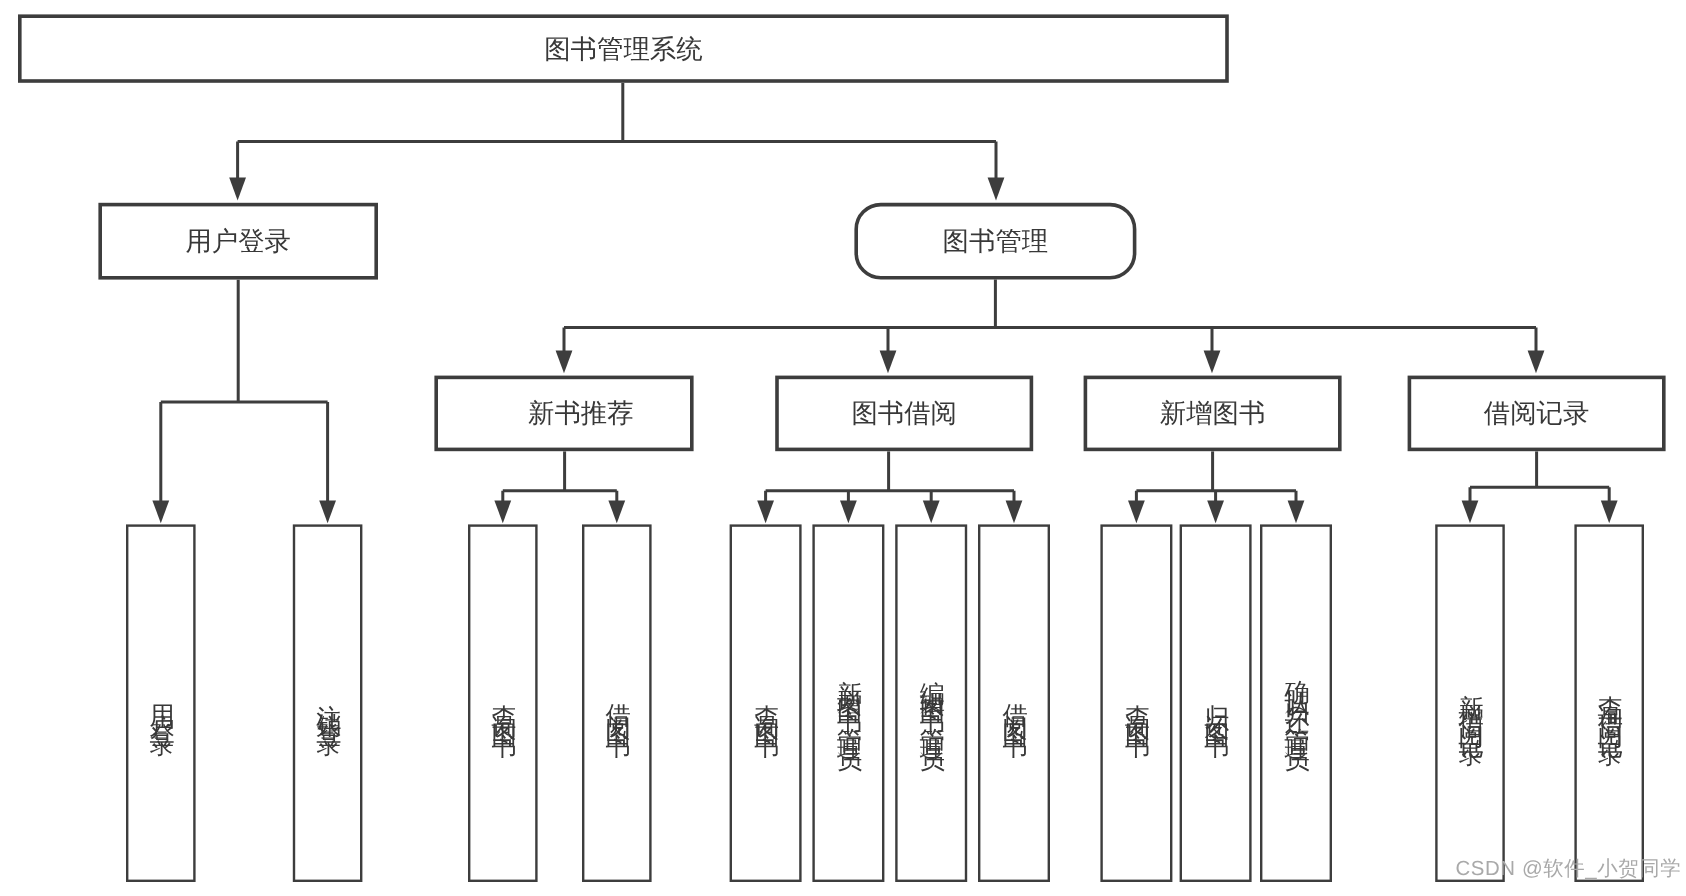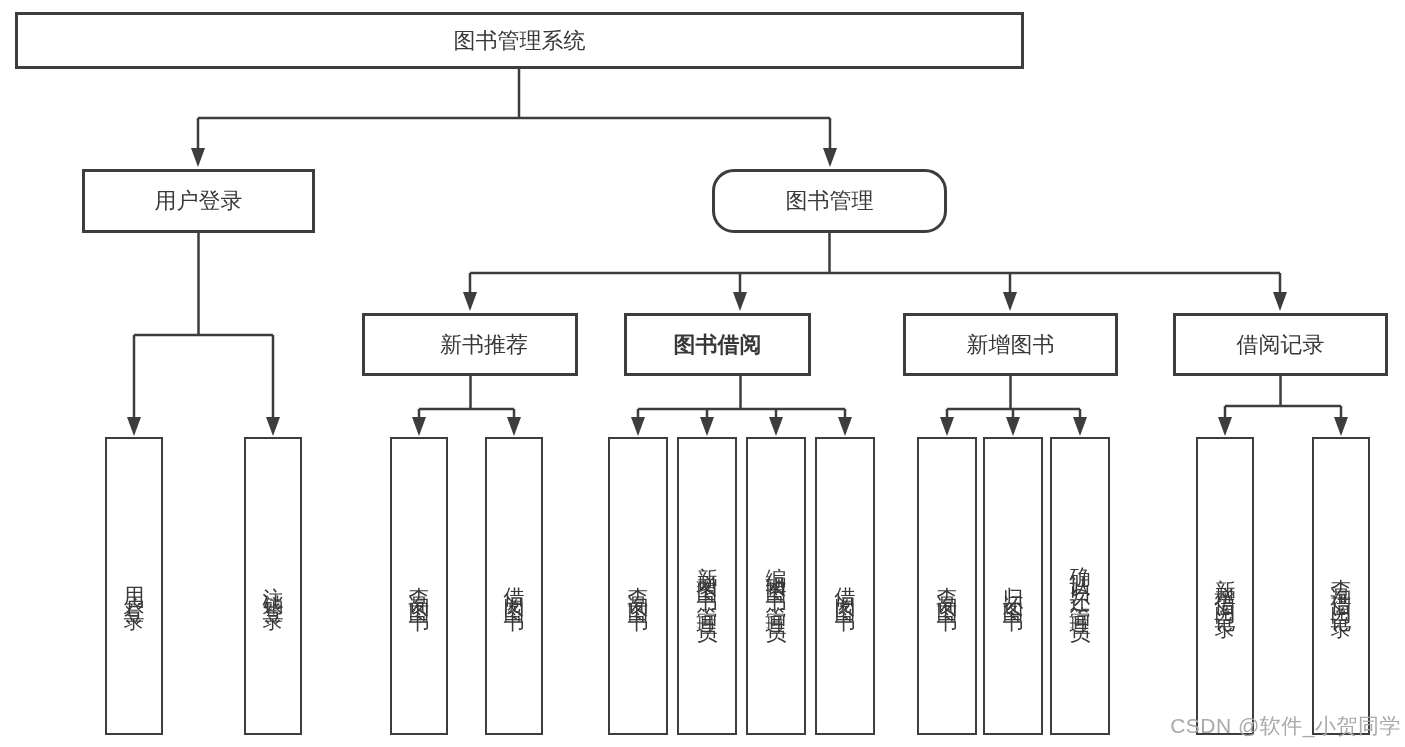--- a/index.html
+++ b/index.html
@@ -57,21 +57,21 @@
     color:var(--text);
     font-size:21px;
     letter-spacing:8px;
     line-height:1.05;
   }
   
   .b-root      {left:15px;  top:12px;  width:1009px; height:57px;}
   .b-l1-login  {left:82px;  top:169px; width:233px;  height:64px;}
   .b-l1-mgmt   {left:712px; top:169px; width:235px;  height:64px;border-radius:22px;}
   .b-l2-rec    {left:362px; top:313px; width:216px;  height:63px;padding-left:28px;}
-  .b-l2-borrow {left:624px; top:313px; width:187px;  height:63px;font-weight:bold;}
+  .b-l2-borrow {left:646px; top:313px; width:215px;  height:63px;}
   .b-l2-cur    {left:903px; top:313px; width:215px;  height:63px;}
   .b-l2-recs   {left:1173px;top:313px; width:215px;  height:63px;}
   
   .vbox{top:437px; height:298px; width:58px;}
   .b-leaf-user-login  {left:105px;}
   .b-leaf-logout      {left:244px;}
   .b-leaf-query-rec   {left:390px;}
   .b-leaf-borrow-rec  {left:485px;}
   .b-leaf-query-bor   {left:608px; width:60px;}
   .b-leaf-add-book    {left:677px; width:60px;}
@@ -81,21 +81,21 @@
   .b-leaf-return-book {left:983px; width:60px;}
   .b-leaf-confirm     {left:1050px;width:60px;}
   .b-leaf-add-record  {left:1196px;}
   .b-leaf-query-record{left:1312px;}
   .watermark{
     position:absolute;
     right:4px;
     top:712px;
     z-index:5;
     color:var(--watermark);
-    font-size:21px;
+    font-size:17px;
     letter-spacing:0.5px;
     white-space:nowrap;
   }
 </style>
 </head>
 <body>
 
 <div class="canvas">
 
   <svg class="connectors" viewBox="0 0 1405 747" xmlns="http://www.w3.org/2000/svg">

